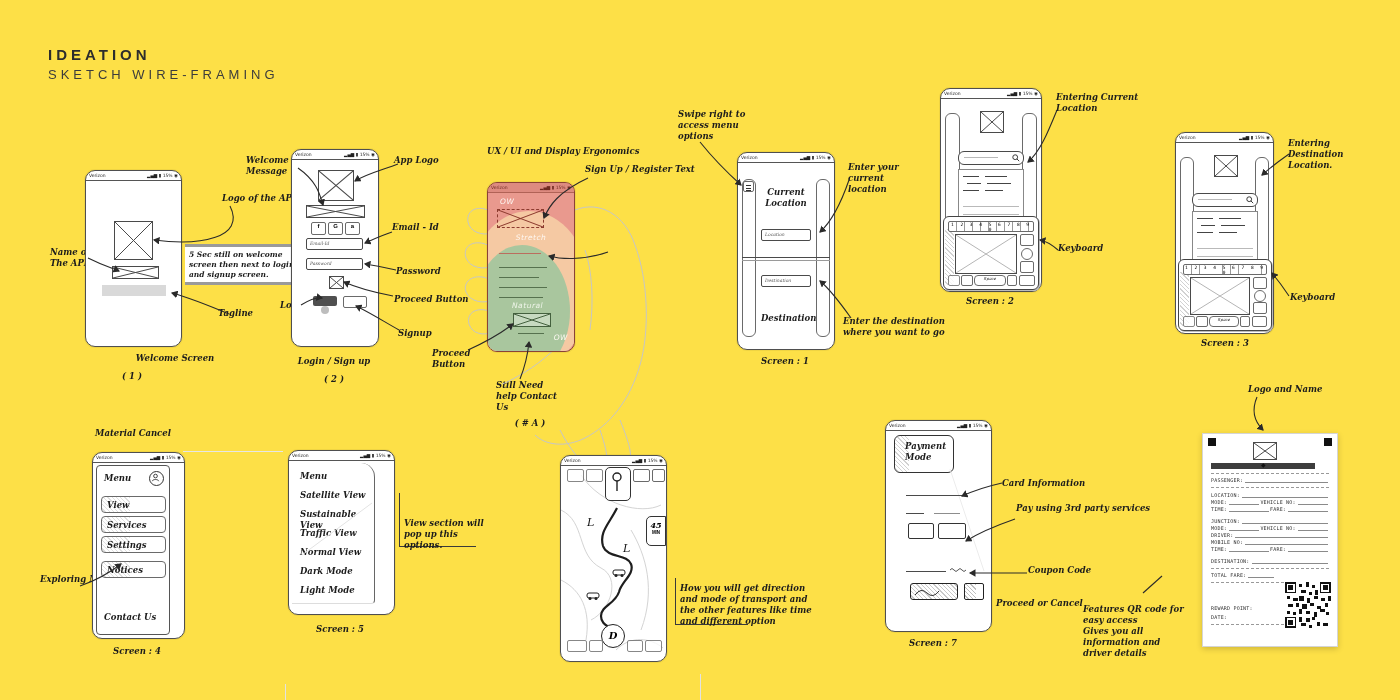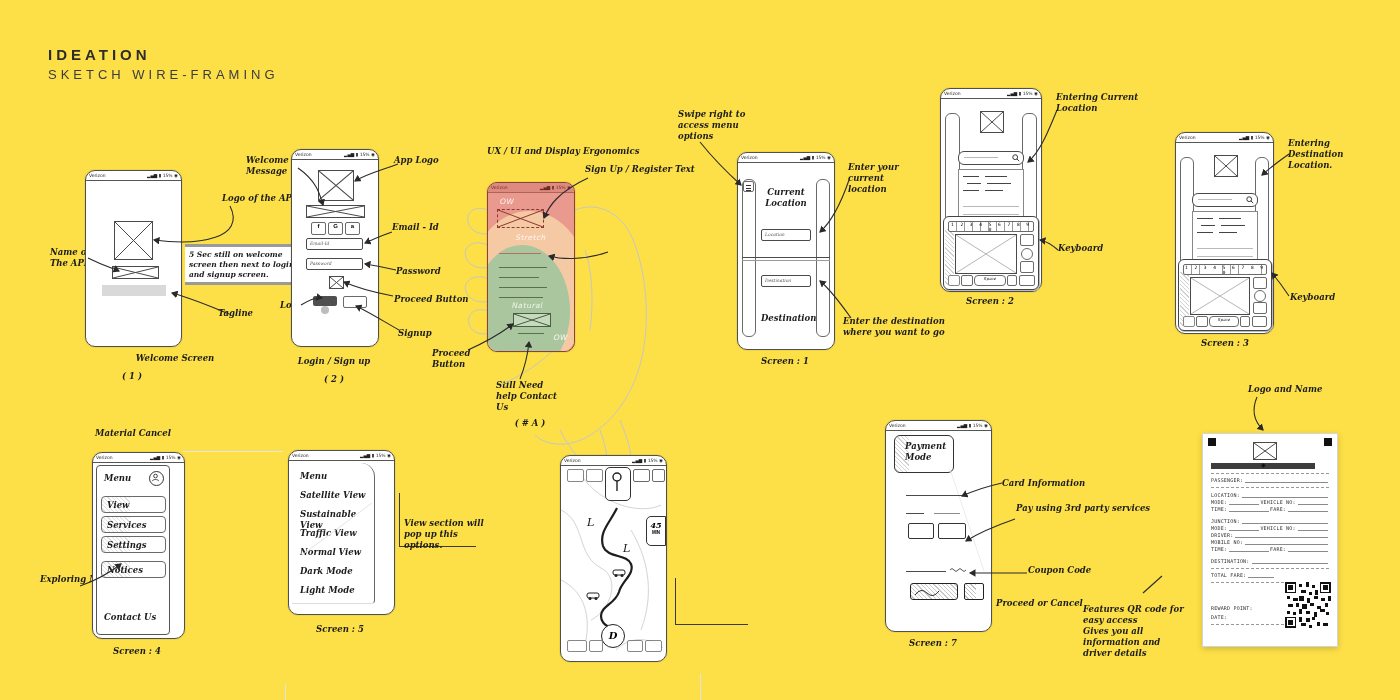--- a/index.html
+++ b/index.html
@@ -410,20 +410,21 @@
     </div>
     <div class="abs" style="left:40px;top:168px;width:22px;height:22px;border:1.6px solid #222;border-radius:50%;background:#fff;text-align:center;">
       <span style="font-size:10px;font-family:'DejaVu Serif',serif;font-style:italic;font-weight:700;line-height:22px;">D</span>
     </div>
     <div class="key hatch" style="left:6px;top:184px;width:18px;height:10px;opacity:.8;"></div>
     <div class="key hatch" style="left:28px;top:184px;width:12px;height:10px;opacity:.8;"></div>
     <div class="key hatch" style="left:66px;top:184px;width:14px;height:10px;opacity:.8;"></div>
     <div class="key hatch" style="left:84px;top:184px;width:15px;height:10px;opacity:.8;"></div>
   </div>
   <div class="abs" style="left:675px;top:578px;width:72px;height:46px;border-left:1.6px solid #3a3a3a;border-bottom:1.6px solid #3a3a3a;"></div>
+  <div class="hw abs" style="left:680px;top:583px;width:145px;">How you will get direction and mode of transport and the other features like time and different option</div>
 
   <div class="phone" style="left:885px;top:420px;width:105px;height:210px;z-index:2;">
     <div class="sb">
       <span>Verizon</span>
       <span>▂▄▆ ▮ 15% ◉</span>
     </div>
     <div class="abs" style="left:8px;top:14px;width:58px;height:36px;border:1.4px solid #333;border-radius:6px;background:#fff;overflow:hidden;">
       <div class="hatch abs" style="left:0;top:0;width:14px;height:100%;opacity:.5;"></div>
       <div class="hw" style="position:absolute;left:10px;top:5px;width:40px;">Payment Mode</div>
     </div>

